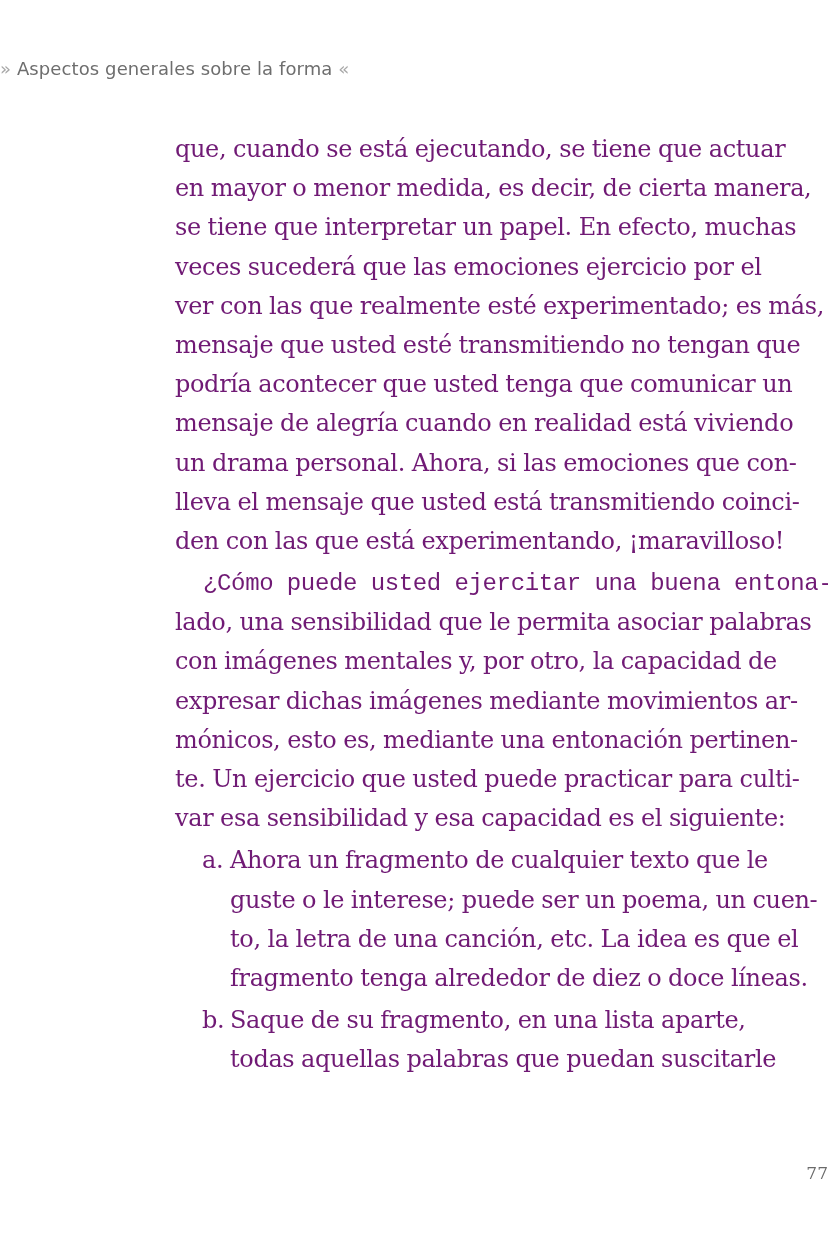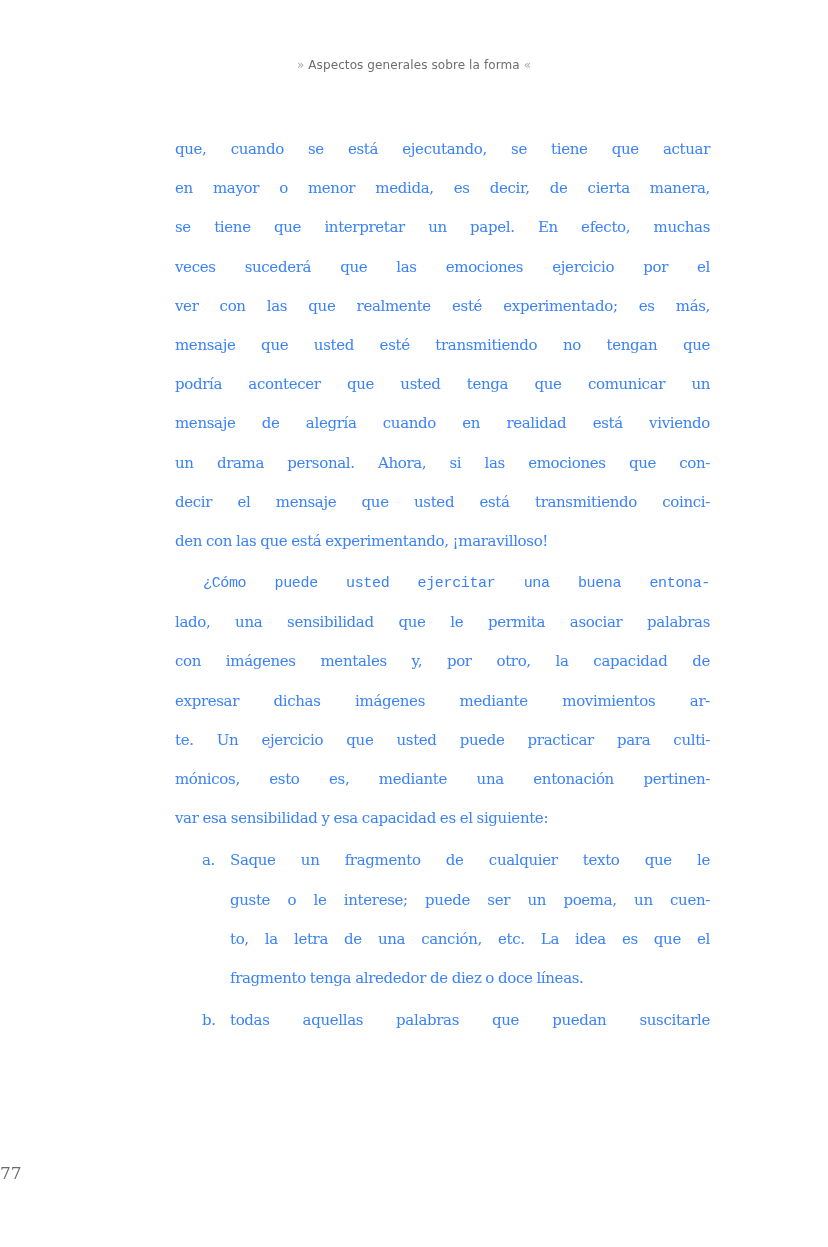--- a/index.html
+++ b/index.html
@@ -18,38 +18,37 @@
       left: 0; top: 0;
       width: 828px;
       height: 1247px;
       background: #ffffff;
     }
     .running-header {
       position: absolute;
       top: 58px;
       left: 0;
       width: 828px;
-      text-align: center;
       font-family: "DejaVu Sans", sans-serif;
-      font-size: 12px;
+      font-size: 18px;
       color: #6e6e6e;
       letter-spacing: 0.1px;
     }
     .running-header .guil {
       color: #a8a8a8;
     }
     .body-text {
       position: absolute;
       left: 175px;
       top: 130px;
       width: 535px;
       font-family: "DejaVu Serif", serif;
-      font-size: 15px;
+      font-size: 24px;
       line-height: 39.2px;
-      color: #3b82f6;
+      color: #701a75;
       letter-spacing: -0.35px;
       word-spacing: -0.5px;
     }
     .line {
       display: block;
       white-space: nowrap;
       text-align: justify;
       text-align-last: justify;
       height: 39.2px;
     }
@@ -71,21 +70,21 @@
       position: absolute;
       left: 27px;
       top: 0;
       line-height: 39.2px;
     }
     .page-number {
       position: absolute;
       top: 1163px;
       left: 0;
       width: 828px;
-      text-align: left;
+      text-align: right;
       font-family: "DejaVu Serif", serif;
       font-size: 17px;
       color: #6a6a6a;
     }
   </style>
 </head>
 <body>
 
 <div class="page">
 
@@ -100,50 +99,51 @@
     <div>
       <span class="line">que, cuando se está ejecutando, se tiene que actuar</span>
       <span class="line">en mayor o menor medida, es decir, de cierta manera,</span>
       <span class="line">se tiene que interpretar un papel. En efecto, muchas</span>
       <span class="line">veces sucederá que las emociones ejercicio por el</span>
       <span class="line">ver con las que realmente esté experimentado; es más,</span>
       <span class="line">mensaje que usted esté transmitiendo no tengan que</span>
       <span class="line">podría acontecer que usted tenga que comunicar un</span>
       <span class="line">mensaje de alegría cuando en realidad está viviendo</span>
       <span class="line">un drama personal. Ahora, si las emociones que con-</span>
-      <span class="line">decir el mensaje que usted está transmitiendo coinci-</span>
+      <span class="line">lleva el mensaje que usted está transmitiendo coinci-</span>
       <span class="line last">den con las que está experimentando, ¡maravilloso!</span>
     </div>
 
     <div class="para-gap"></div>
 
     <div>
       <span class="line indent">¿Cómo puede usted ejercitar una buena entona-</span>
       <span class="line">lado, una sensibilidad que le permita asociar palabras</span>
       <span class="line">con imágenes mentales y, por otro, la capacidad de</span>
       <span class="line">expresar dichas imágenes mediante movimientos ar-</span>
+      <span class="line">mónicos, esto es, mediante una entonación pertinen-</span>
       <span class="line">te. Un ejercicio que usted puede practicar para culti-</span>
-      <span class="line">mónicos, esto es, mediante una entonación pertinen-</span>
       <span class="line last">var esa sensibilidad y esa capacidad es el siguiente:</span>
     </div>
 
     <div class="para-gap"></div>
 
     <div class="list-item">
       <span class="marker">a.</span>
-      <span class="line">Saque un fragmento de cualquier texto que le</span>
+      <span class="line">Ahora un fragmento de cualquier texto que le</span>
       <span class="line">guste o le interese; puede ser un poema, un cuen-</span>
       <span class="line">to, la letra de una canción, etc. La idea es que el</span>
       <span class="line last">fragmento tenga alrededor de diez o doce líneas.</span>
     </div>
 
     <div class="para-gap"></div>
 
     <div class="list-item">
       <span class="marker">b.</span>
+      <span class="line">Saque de su fragmento, en una lista aparte,</span>
       <span class="line">todas aquellas palabras que puedan suscitarle</span>
     </div>
 
   </div>
 
   <div class="page-number">77</div>
 
 </div>
 
 </body></html>

